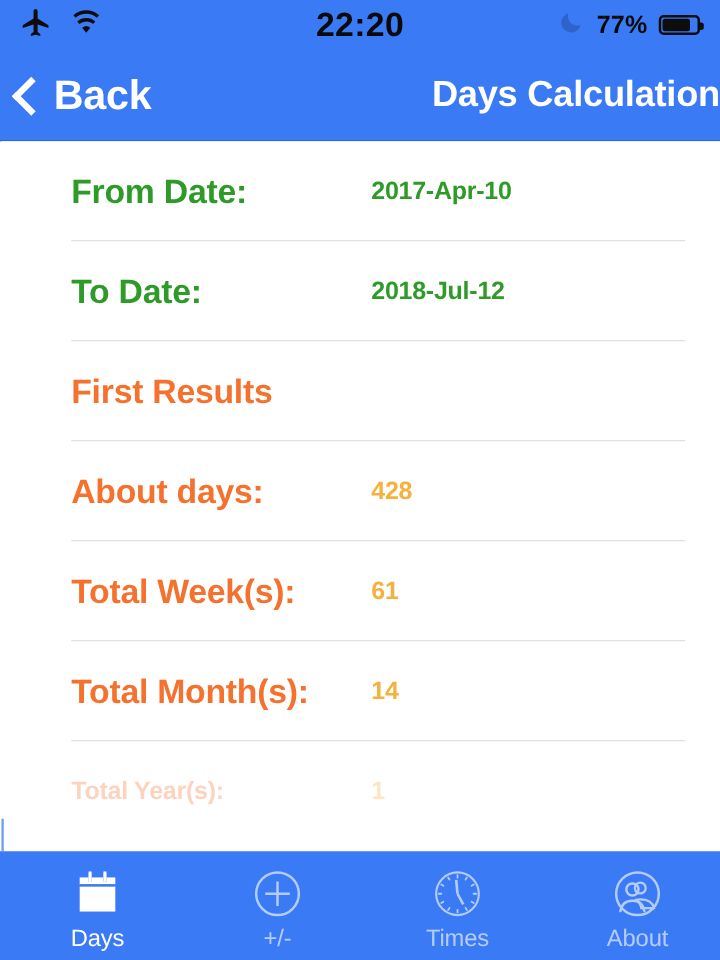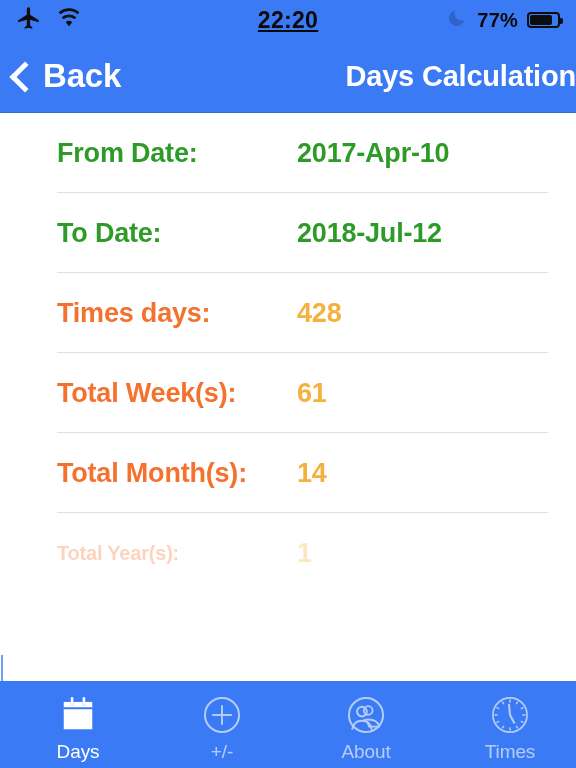--- a/index.html
+++ b/index.html
@@ -37,25 +37,24 @@
   .status-left {
     display: flex;
     align-items: center;
     gap: 14px;
     flex: 0 0 auto;
     width: 170px;
   }
   .status-center {
     flex: 1 1 auto;
     text-align: center;
-    font-size: 23px;
+    font-size: 27px;
     font-weight: bold;
     color: #0a0a0a;
     letter-spacing: 0.3px;
-    text-decoration: underline;
   }
   .status-right {
     display: flex;
     align-items: center;
     justify-content: flex-end;
     gap: 9px;
     flex: 0 0 auto;
     width: 170px;
   }
   .battery-pct {
@@ -167,21 +166,21 @@
     background: #e0e0e0;
   }
   .row-label {
     font-size: 27px;
     letter-spacing: -0.2px;
     white-space: nowrap;
   }
   .row-value {
     position: absolute;
     left: 296px;
-    font-size: 27px;
+    font-size: 20px;
     letter-spacing: -0.2px;
     white-space: nowrap;
   }
   .green .row-label, .green .row-value { color: #2e9b28; }
   .section-head .row-label { color: #f5712e; }
   .result .row-label { color: #f5712e; }
   .result .row-value { color: #f5b13d; }
 
   .cut-row {
     position: relative;
@@ -296,23 +295,26 @@
     <div class="table-row green">
       <span class="row-label">From Date:</span>
       <span class="row-value">2017-Apr-10</span>
     </div>
 
     <div class="table-row green">
       <span class="row-label">To Date:</span>
       <span class="row-value">2018-Jul-12</span>
     </div>
 
+    <div class="table-row section-head">
+      <span class="row-label">First Results</span>
+    </div>
 
     <div class="table-row result">
-      <span class="row-label">Times days:</span>
+      <span class="row-label">About days:</span>
       <span class="row-value">428</span>
     </div>
 
     <div class="table-row result">
       <span class="row-label">Total Week(s):</span>
       <span class="row-value">61</span>
     </div>
 
     <div class="table-row result">
       <span class="row-label">Total Month(s):</span>
@@ -348,34 +350,20 @@
 
     <div class="tab-item inactive">
       <span class="tab-icon">
         <svg width="42" height="42" viewBox="0 0 32 32" fill="none" stroke="#ffffff" stroke-width="1.5">
           <circle cx="16" cy="16" r="13"></circle>
           <line x1="16" y1="8.5" x2="16" y2="23.5"></line>
           <line x1="8.5" y1="16" x2="23.5" y2="16"></line>
         </svg>
       </span>
       <span class="tab-label">+/-</span>
-    </div>
-
-    <div class="tab-item inactive">
-      <span class="tab-icon">
-        <svg width="42" height="42" viewBox="0 0 32 32">
-          <circle cx="16" cy="16" r="13" fill="none" stroke="#ffffff" stroke-width="1.5"></circle>
-          <path d="M21 12.5a3.3 3.3 0 1 1-6.6 0 3.3 3.3 0 0 1 6.6 0z
-                   M26.2 24.8c-.9-3.4-3.3-5.4-8.5-5.4-1.1 0-2 .1-2.9.3
-                   2 .9 3 2.5 3.5 5.1h7.9z" fill="none" stroke="#ffffff" stroke-width="1.4" stroke-linejoin="round"></path>
-          <path d="M16.6 13.4a3.7 3.7 0 1 1-7.4 0 3.7 3.7 0 0 1 7.4 0z" fill="none" stroke="#ffffff" stroke-width="1.5"></path>
-          <path d="M20.2 26.6c-.7-4-3.1-6.3-7.3-6.3s-6.6 2.3-7.3 6.3" fill="none" stroke="#ffffff" stroke-width="1.5" stroke-linecap="round"></path>
-        </svg>
-      </span>
-      <span class="tab-label">About</span>
     </div>
 
     <div class="tab-item inactive">
       <span class="tab-icon">
         <svg width="42" height="42" viewBox="0 0 32 32" fill="none" stroke="#ffffff" stroke-width="1.3">
           <circle cx="16" cy="16" r="13"></circle>
           <line x1="16" y1="16" x2="15.2" y2="7.5" stroke-width="1.6"></line>
           <line x1="16" y1="16" x2="19.5" y2="22.5" stroke-width="1.6"></line>
           <g stroke-width="1.1" stroke-linecap="round">
             <line x1="16" y1="4.6" x2="16" y2="6.2"></line>
@@ -389,14 +377,28 @@
             <line x1="6.1" y1="21.7" x2="7.4" y2="20.9"></line>
             <line x1="24.6" y1="11.1" x2="25.9" y2="10.3"></line>
             <line x1="10.3" y1="25.9" x2="11.1" y2="24.6"></line>
             <line x1="20.9" y1="7.4" x2="21.7" y2="6.1"></line>
           </g>
         </svg>
       </span>
       <span class="tab-label">Times</span>
     </div>
 
+    <div class="tab-item inactive">
+      <span class="tab-icon">
+        <svg width="42" height="42" viewBox="0 0 32 32">
+          <circle cx="16" cy="16" r="13" fill="none" stroke="#ffffff" stroke-width="1.5"></circle>
+          <path d="M21 12.5a3.3 3.3 0 1 1-6.6 0 3.3 3.3 0 0 1 6.6 0z
+                   M26.2 24.8c-.9-3.4-3.3-5.4-8.5-5.4-1.1 0-2 .1-2.9.3
+                   2 .9 3 2.5 3.5 5.1h7.9z" fill="none" stroke="#ffffff" stroke-width="1.4" stroke-linejoin="round"></path>
+          <path d="M16.6 13.4a3.7 3.7 0 1 1-7.4 0 3.7 3.7 0 0 1 7.4 0z" fill="none" stroke="#ffffff" stroke-width="1.5"></path>
+          <path d="M20.2 26.6c-.7-4-3.1-6.3-7.3-6.3s-6.6 2.3-7.3 6.3" fill="none" stroke="#ffffff" stroke-width="1.5" stroke-linecap="round"></path>
+        </svg>
+      </span>
+      <span class="tab-label">About</span>
+    </div>
+
   </div>
 </div>
 
 </body></html>

